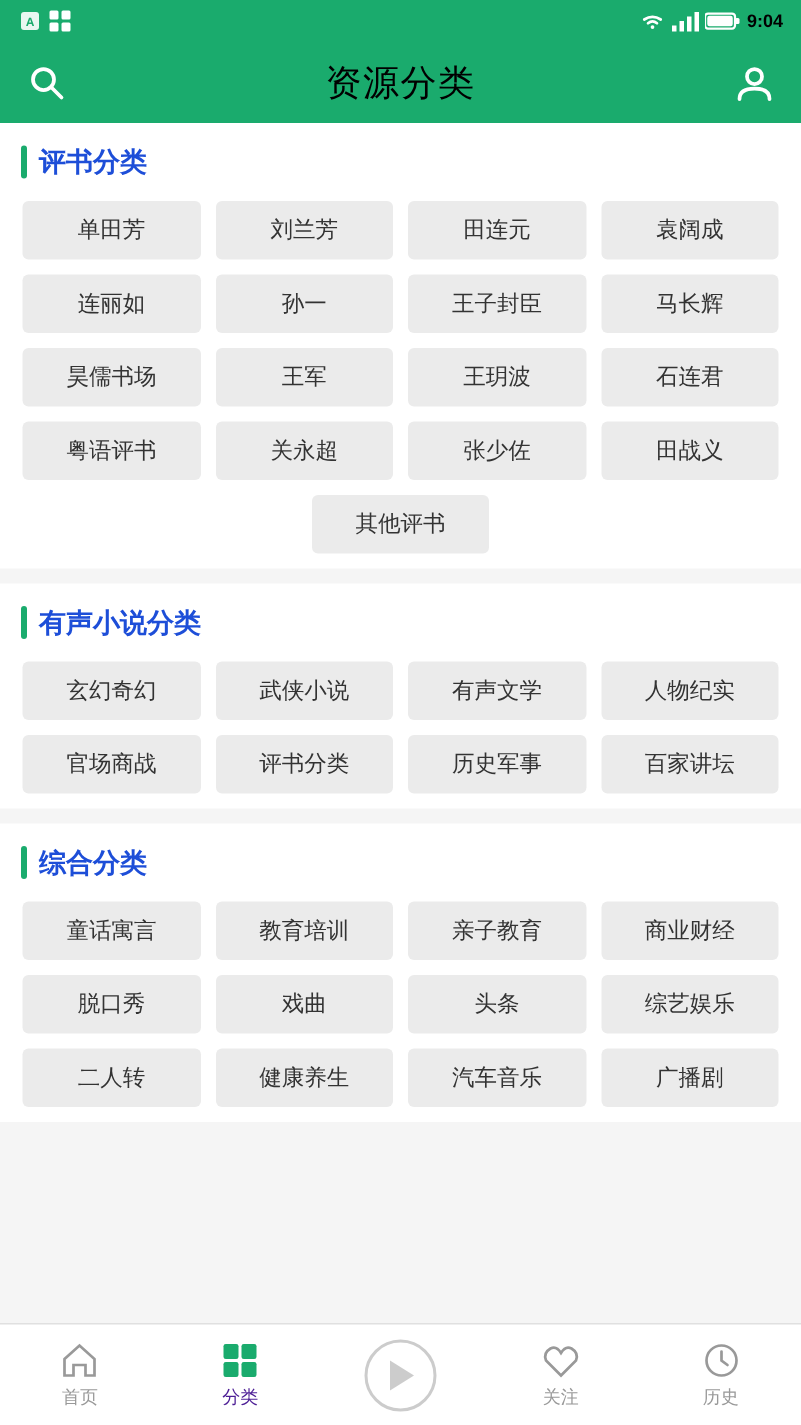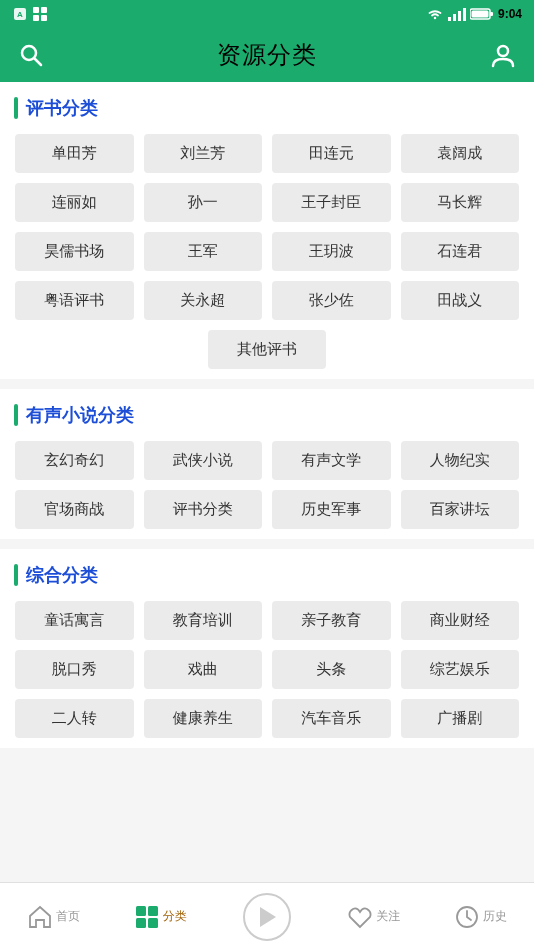--- a/index.html
+++ b/index.html
@@ -120,33 +120,33 @@
       width: 534px;
       height: 68px;
       background: white;
       border-top: 1px solid #e0e0e0;
       display: flex;
       align-items: center;
     }
     .nav-item {
       flex: 1;
       display: flex;
-      flex-direction: row;
+      flex-direction: column;
       align-items: center;
       justify-content: center;
       gap: 3px;
       cursor: pointer;
       height: 100%;
     }
     .nav-label {
       font-size: 12px;
       color: #999;
     }
     .nav-label.active {
-      color: #a16207;
+      color: #4c1d95;
     }
 
     
     .play-btn {
       width: 48px;
       height: 48px;
       border-radius: 50%;
       border: 2px solid #ccc;
       display: flex;
       align-items: center;

